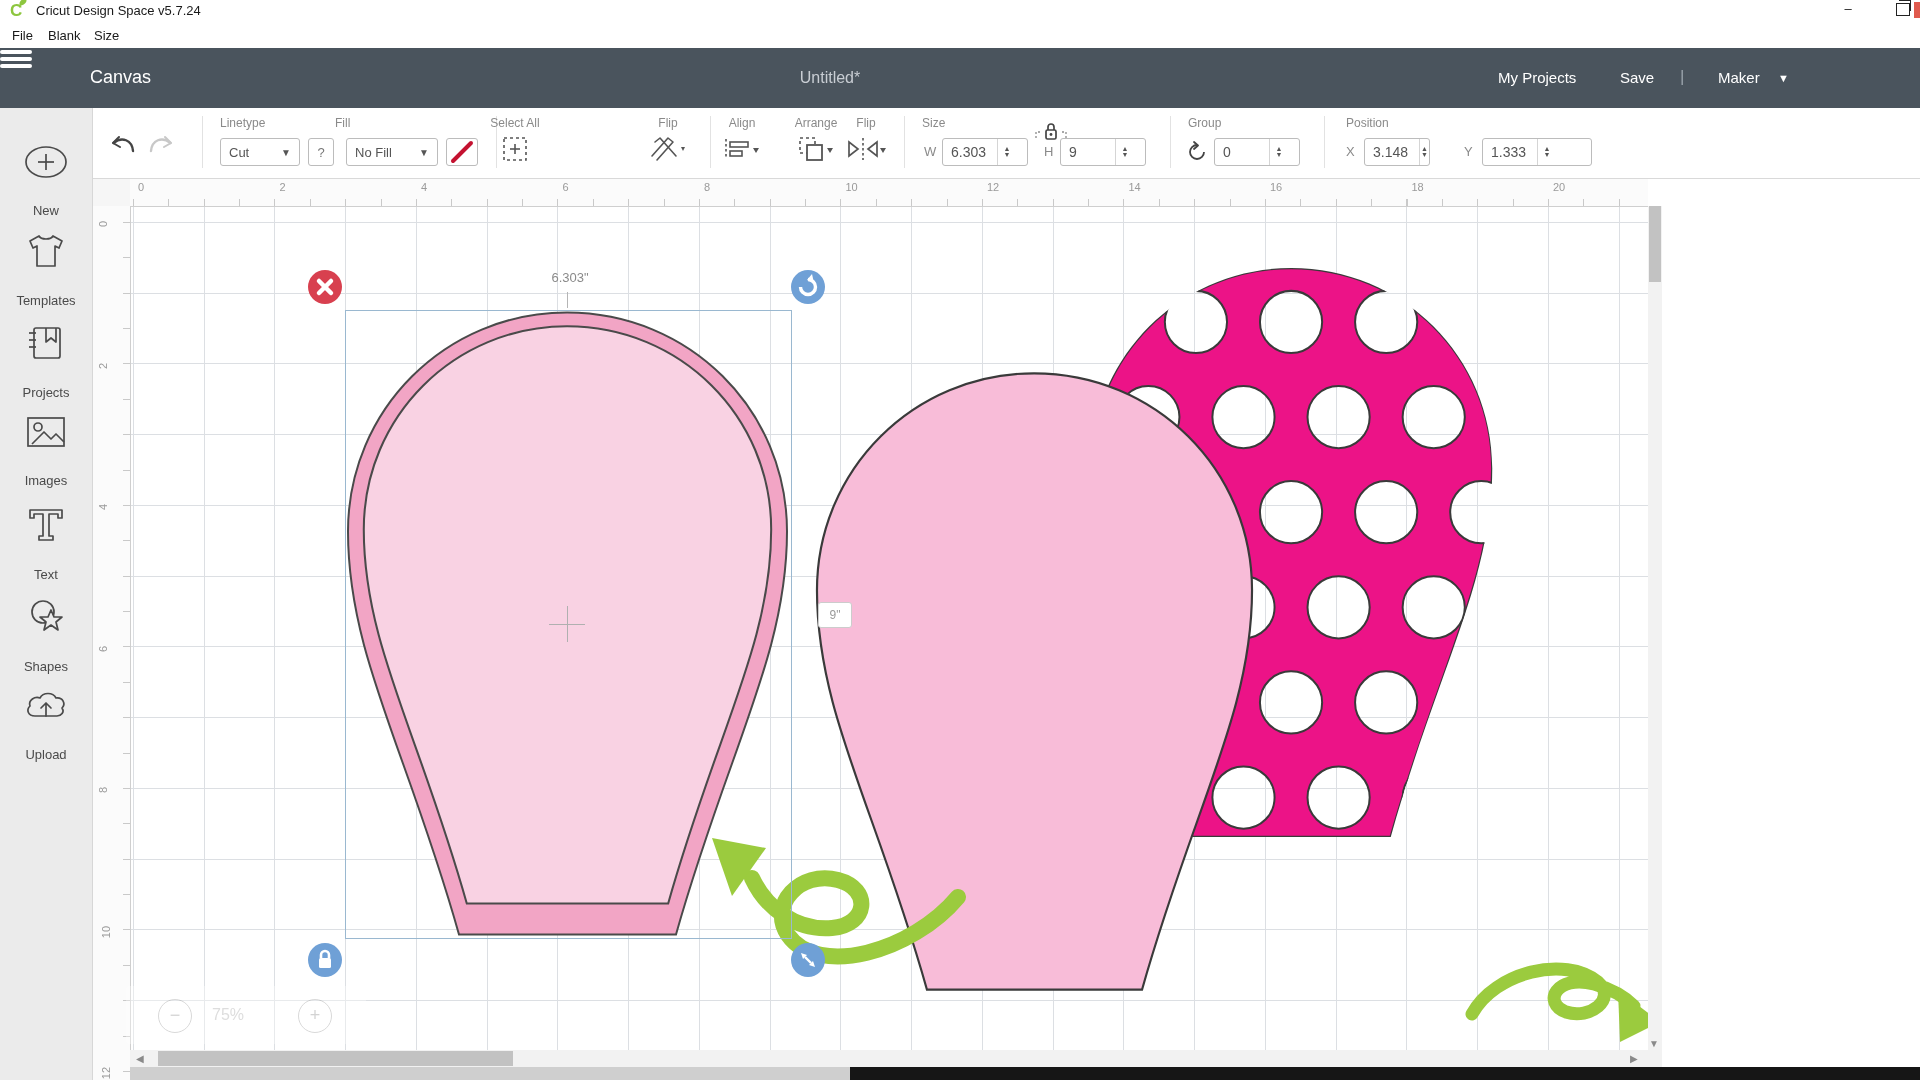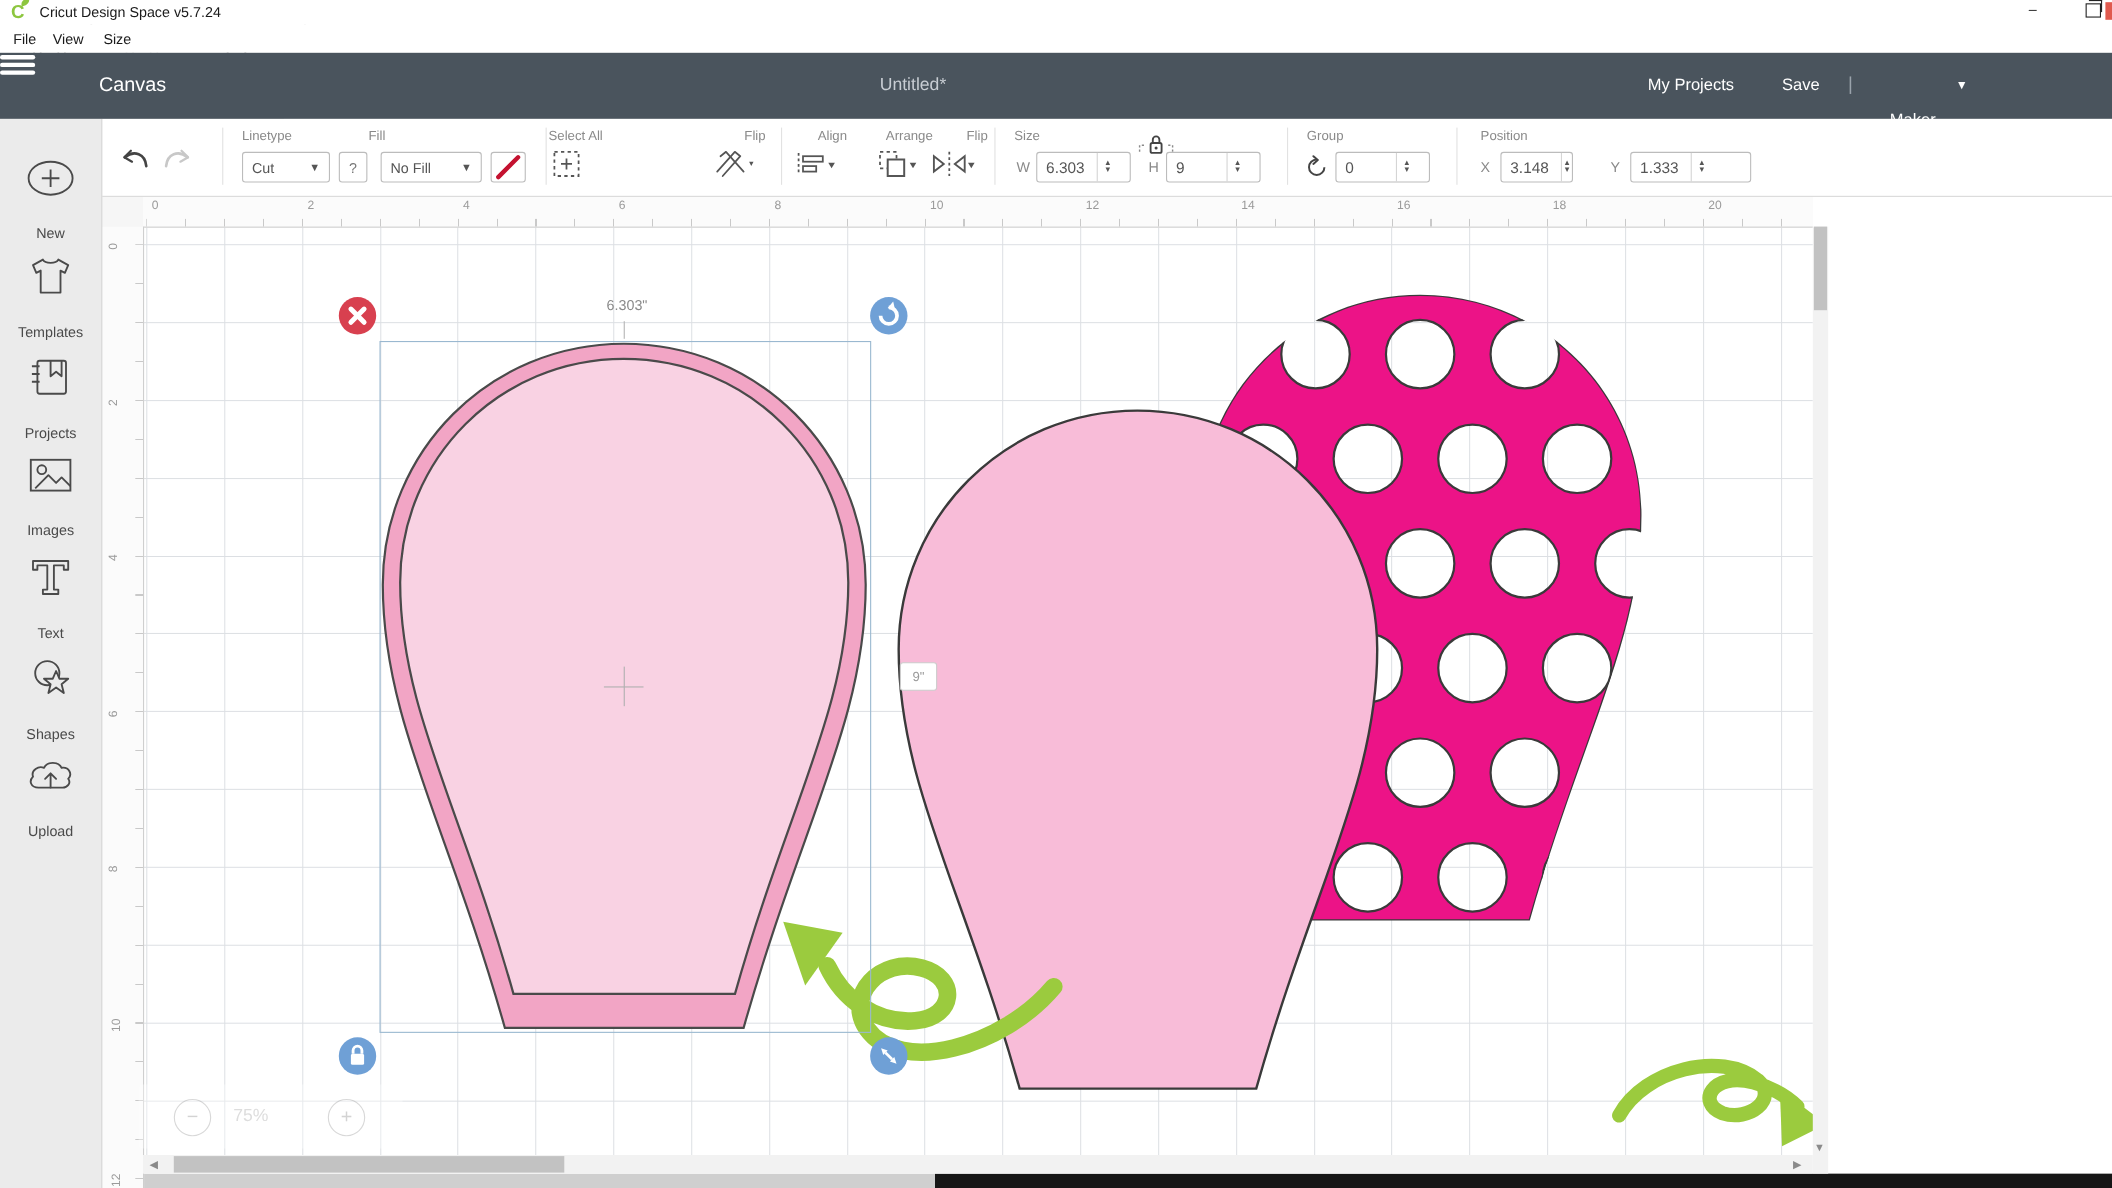--- a/index.html
+++ b/index.html
@@ -21,35 +21,35 @@
 
   
   #header{left:0;top:48px;width:1920px;height:60px;background:#4A545D;z-index:30;}
   #hamburger{left:28px;top:20px;width:34px;height:22px;cursor:pointer;}
   #hamburger span{position:absolute;left:0;width:32px;height:3.5px;background:#fff;border-radius:2px;}
   #canvas-label{left:90px;top:19px;font-size:18px;color:#fff;}
   #doc-title{left:700px;top:21px;width:260px;text-align:center;font-size:16px;color:#C8CDD3;}
   #hdr-myprojects{left:1498px;top:21px;font-size:15px;color:#fff;}
   #hdr-save{left:1620px;top:21px;font-size:15px;color:#fff;}
   #hdr-divider{left:1680px;top:19px;font-size:17px;color:#9aa3ab;}
-  #hdr-machine{left:1718px;top:21px;font-size:15px;color:#fff;margin-top:32px;}
+  #hdr-machine{left:1718px;top:21px;font-size:15px;color:#fff;}
   #hdr-machine-caret{left:1778px;top:21px;color:#fff;font-size:13px;}
   #make-btn{left:1822px;top:58px;width:140px;height:38px;background:#76BD43;border-radius:3px;
     color:#fff;font-size:15px;text-align:center;line-height:38px;}
 
   
   #toolbar{left:92px;top:108px;width:1828px;height:70px;background:#fff;border-bottom:1px solid #d9d9d9;z-index:25;}
   .tb-label{position:absolute;top:8px;font-size:12px;color:#8a8a8a;}
   .tb-vdiv{position:absolute;top:8px;width:1px;height:52px;background:#e2e2e2;}
   .dropdown{position:absolute;top:30px;height:28px;border:1px solid #bcbcbc;border-radius:3px;background:#fff;
     font-size:13px;color:#555;display:flex;align-items:center;padding:0 8px;justify-content:space-between;box-sizing:border-box;}
   .dd-caret{color:#555;font-size:10px;margin-left:10px;}
   .sq-btn{position:absolute;top:30px;width:26px;height:28px;border:1px solid #bcbcbc;border-radius:3px;background:#fff;
     font-size:13px;color:#777;text-align:center;line-height:28px;box-sizing:border-box;}
-  .tool{position:absolute;text-align:right;color:#555;}
+  .tool{position:absolute;text-align:center;color:#555;}
   .tool .t-lab{font-size:12px;color:#8a8a8a;display:block;margin-bottom:6px;}
   .inputbox{position:absolute;top:30px;height:28px;border:1px solid #bcbcbc;border-radius:3px;background:#fff;display:flex;box-sizing:border-box;}
   .inputbox input{border:none;outline:none;width:46px;font-size:14px;color:#555;padding:0 0 0 8px;font-family:"Liberation Sans",sans-serif;background:transparent;}
   .stepper{width:18px;border-left:1px solid #d5d5d5;display:flex;flex-direction:column;align-items:center;justify-content:center;color:#555;}
   .stepper span{font-size:7px;line-height:6px;}
   .axis-lab{position:absolute;top:36px;font-size:13px;color:#8a8a8a;}
 
   
   #sidebar{left:0;top:108px;width:92px;height:972px;background:#EBEBEB;border-right:1px solid #d7d7d7;z-index:25;}
   .sb-item{position:absolute;left:0;width:92px;text-align:center;color:#4a4a4a;cursor:pointer;}
@@ -176,21 +176,21 @@
   <div id="titlebar" class="abs">
     <div id="logo" class="abs">C<span class="leaf"></span></div>
     <div id="app-title" class="abs">Cricut Design Space  v5.7.24</div>
     <div id="win-min" class="abs">–</div>
     <div id="win-restore" class="abs"></div>
     <div id="win-close-sliver" class="abs"></div>
   </div>
 
   <div id="menubar" class="abs">
     <div class="menu-item" style="left:6px">File</div>
-    <div class="menu-item" style="left:42px">View</div>
+    <div class="menu-item" style="left:42px">Blank</div>
     <div class="menu-item" style="left:88px">Size</div>
   </div>
 
   <div id="header" class="abs">
     <div id="hamburger">
       <span style="top:2px"></span>
         <span style="top:9px"></span>
         <span style="top:16px"></span>
     </div>
     <div id="canvas-label" class="abs">Canvas</div>

